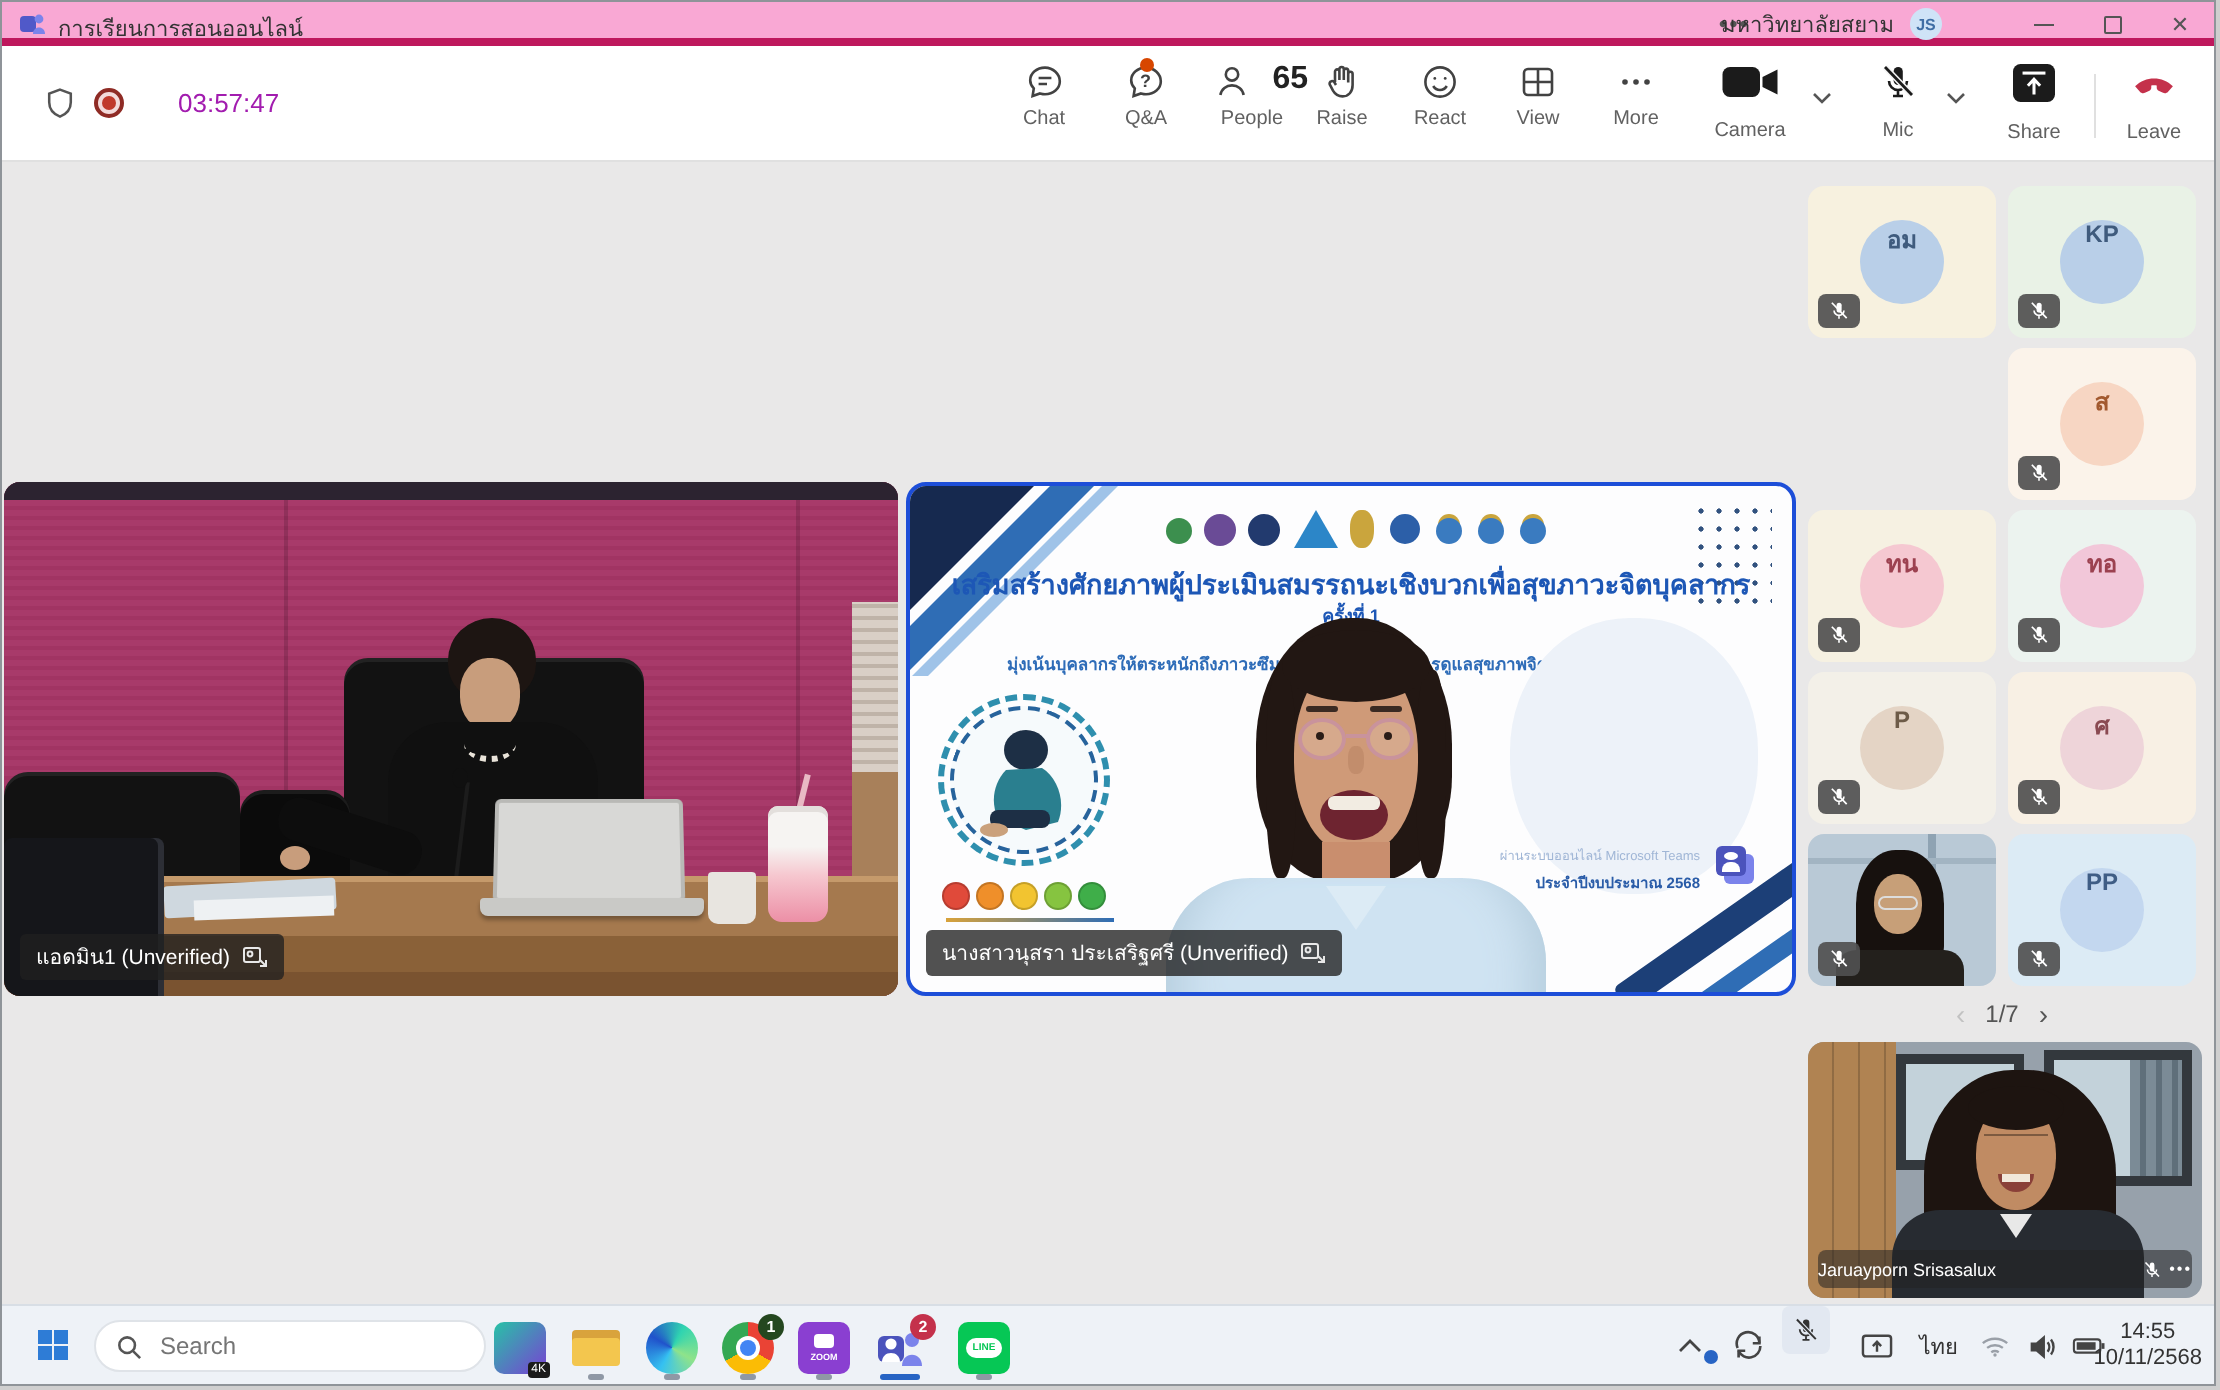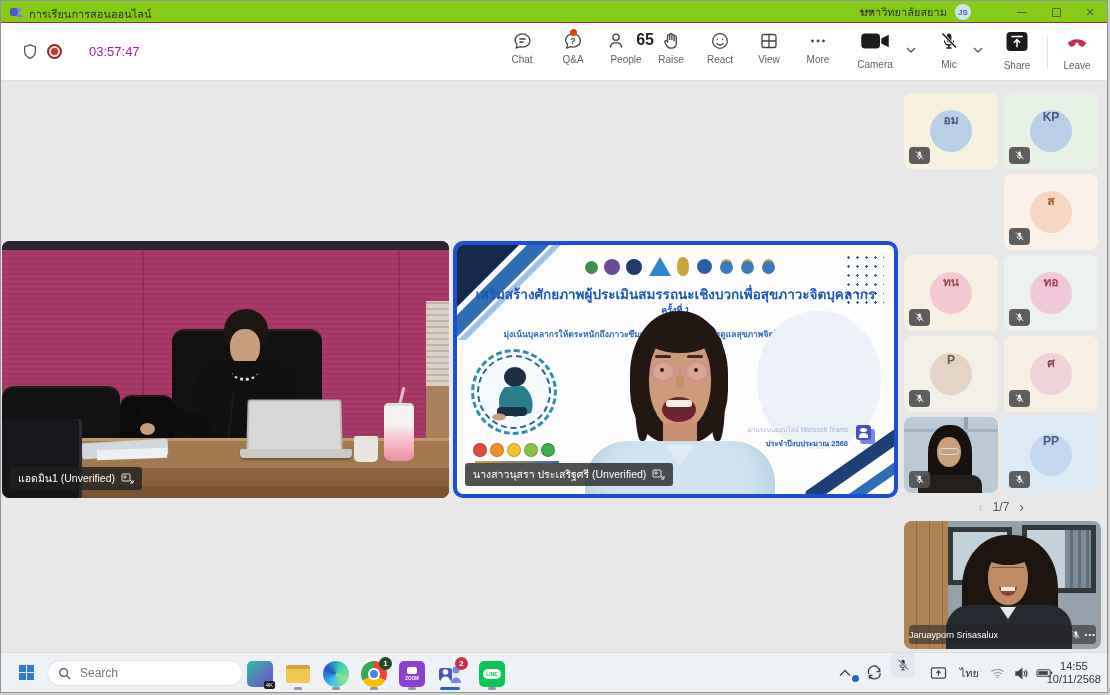--- a/index.html
+++ b/index.html
@@ -1,21 +1,21 @@
 <!DOCTYPE html>
 <html><head>
 <meta charset="utf-8">
 <style>
   html,body{margin:0;padding:0;background:#cfcfcf;font-family:"Liberation Sans","DejaVu Sans",sans-serif;}
   *{box-sizing:border-box;}
   #window{position:relative;width:1108px;height:693px;border:1px solid #8f9499;background:#e9e8e8;overflow:hidden;}
   .abs{position:absolute;}
 
   
-  #titlebar{position:absolute;left:0;top:0;width:100%;height:22px;background:#84cc16;border-bottom:1px solid #be185d;}
+  #titlebar{position:absolute;left:0;top:0;width:100%;height:22px;background:#f9a8d4;border-bottom:4px solid #be185d;}
   #titlebar .ttl{position:absolute;left:28px;top:4px;font-size:11px;color:#333;}
   .tb-right{position:absolute;top:0;height:22px;display:flex;align-items:center;}
   .winbtn{width:34px;height:22px;display:flex;align-items:center;justify-content:center;color:#555;font-size:10px;}
   .js-avatar{width:16px;height:16px;border-radius:50%;background:#cfe3f7;color:#3f6ea5;font-size:8px;font-weight:bold;display:flex;align-items:center;justify-content:center;}
 
   
   #toolbar{position:absolute;left:0;top:22px;width:100%;height:58px;background:#ffffff;border-bottom:1px solid #e0e0e0;}
   .timer{position:absolute;left:88px;top:21px;font-size:13px;color:#a21caf;}
   .rec-dot{position:absolute;left:46px;top:21px;width:15px;height:15px;border-radius:50%;border:2px solid #8f2b25;background:#f3dada;display:flex;align-items:center;justify-content:center;}
   .rec-dot i{width:7px;height:7px;border-radius:50%;background:#c0392b;}
@@ -54,21 +54,21 @@
   .lv-mic{position:absolute;left:228px;top:150px;width:2px;height:48px;background:#1c1c1c;transform:rotate(7deg);}
   .lv-michead{position:absolute;left:224px;top:143px;width:8px;height:10px;border-radius:50%;background:#101010;}
   .lv-hair{position:absolute;left:222px;top:68px;width:44px;height:42px;background:#1d1512;border-radius:50% 50% 45% 45%;}
   .lv-face{position:absolute;left:228px;top:88px;width:30px;height:36px;background:#c89d7c;border-radius:46%;}
   .lv-body{position:absolute;left:192px;top:120px;width:105px;height:80px;background:#101010;border-radius:30px 30px 0 0;}
   .lv-arm{position:absolute;left:136px;top:166px;width:74px;height:22px;background:#0d0d0d;border-radius:10px;transform:rotate(18deg);}
   .lv-hand{position:absolute;left:138px;top:182px;width:15px;height:12px;background:#c89d7c;border-radius:50%;}
   .lv-necklace{position:absolute;left:230px;top:122px;width:26px;height:18px;border-radius:50%;border-bottom:3px dotted #e9e3d9;}
 
   
-  #rv{left:452px;top:240px;width:445px;height:257px;background:#fdfdfe;border:4px solid #1d4ed8;border-radius:10px;}
+  #rv{left:452px;top:240px;width:445px;height:257px;background:#fdfdfe;border:2px solid #1d4ed8;border-radius:10px;}
   .rv-dots{position:absolute;right:10px;top:8px;width:40px;height:52px;background-image:radial-gradient(#31517e 1.2px,transparent 1.4px);background-size:9px 9px;}
   .logo{position:absolute;border-radius:50%;}
   .rv-title{position:absolute;left:6px;right:6px;top:38px;text-align:center;font-size:13.5px;font-weight:bold;color:#1d57b6;white-space:nowrap;overflow:hidden;}
   .rv-note{position:absolute;left:0;right:0;top:58px;text-align:center;font-size:9px;font-weight:bold;color:#1d57b6;}
   .rv-sub{position:absolute;left:4px;right:4px;top:82px;text-align:center;font-size:8.5px;font-weight:bold;color:#2e6cb8;white-space:nowrap;overflow:hidden;}
   .rv-ring{position:absolute;left:14px;top:104px;width:86px;height:86px;border-radius:50%;border:3px dashed #2f8fae;}
   .rv-ring2{position:absolute;left:20px;top:110px;width:74px;height:74px;border-radius:50%;border:2px dashed #27639c;transform:rotate(20deg);background:#f6fafc;}
   .mood{position:absolute;top:198px;width:14px;height:14px;border-radius:50%;border:1px solid rgba(0,0,0,.18);}
   .rv-moodbar{position:absolute;left:18px;top:216px;width:84px;height:2px;background:linear-gradient(90deg,#d8a23a,#2f6db5);}
   .rv-ghost{position:absolute;left:300px;top:66px;width:124px;height:138px;background:#edf2f9;border-radius:48%;}

